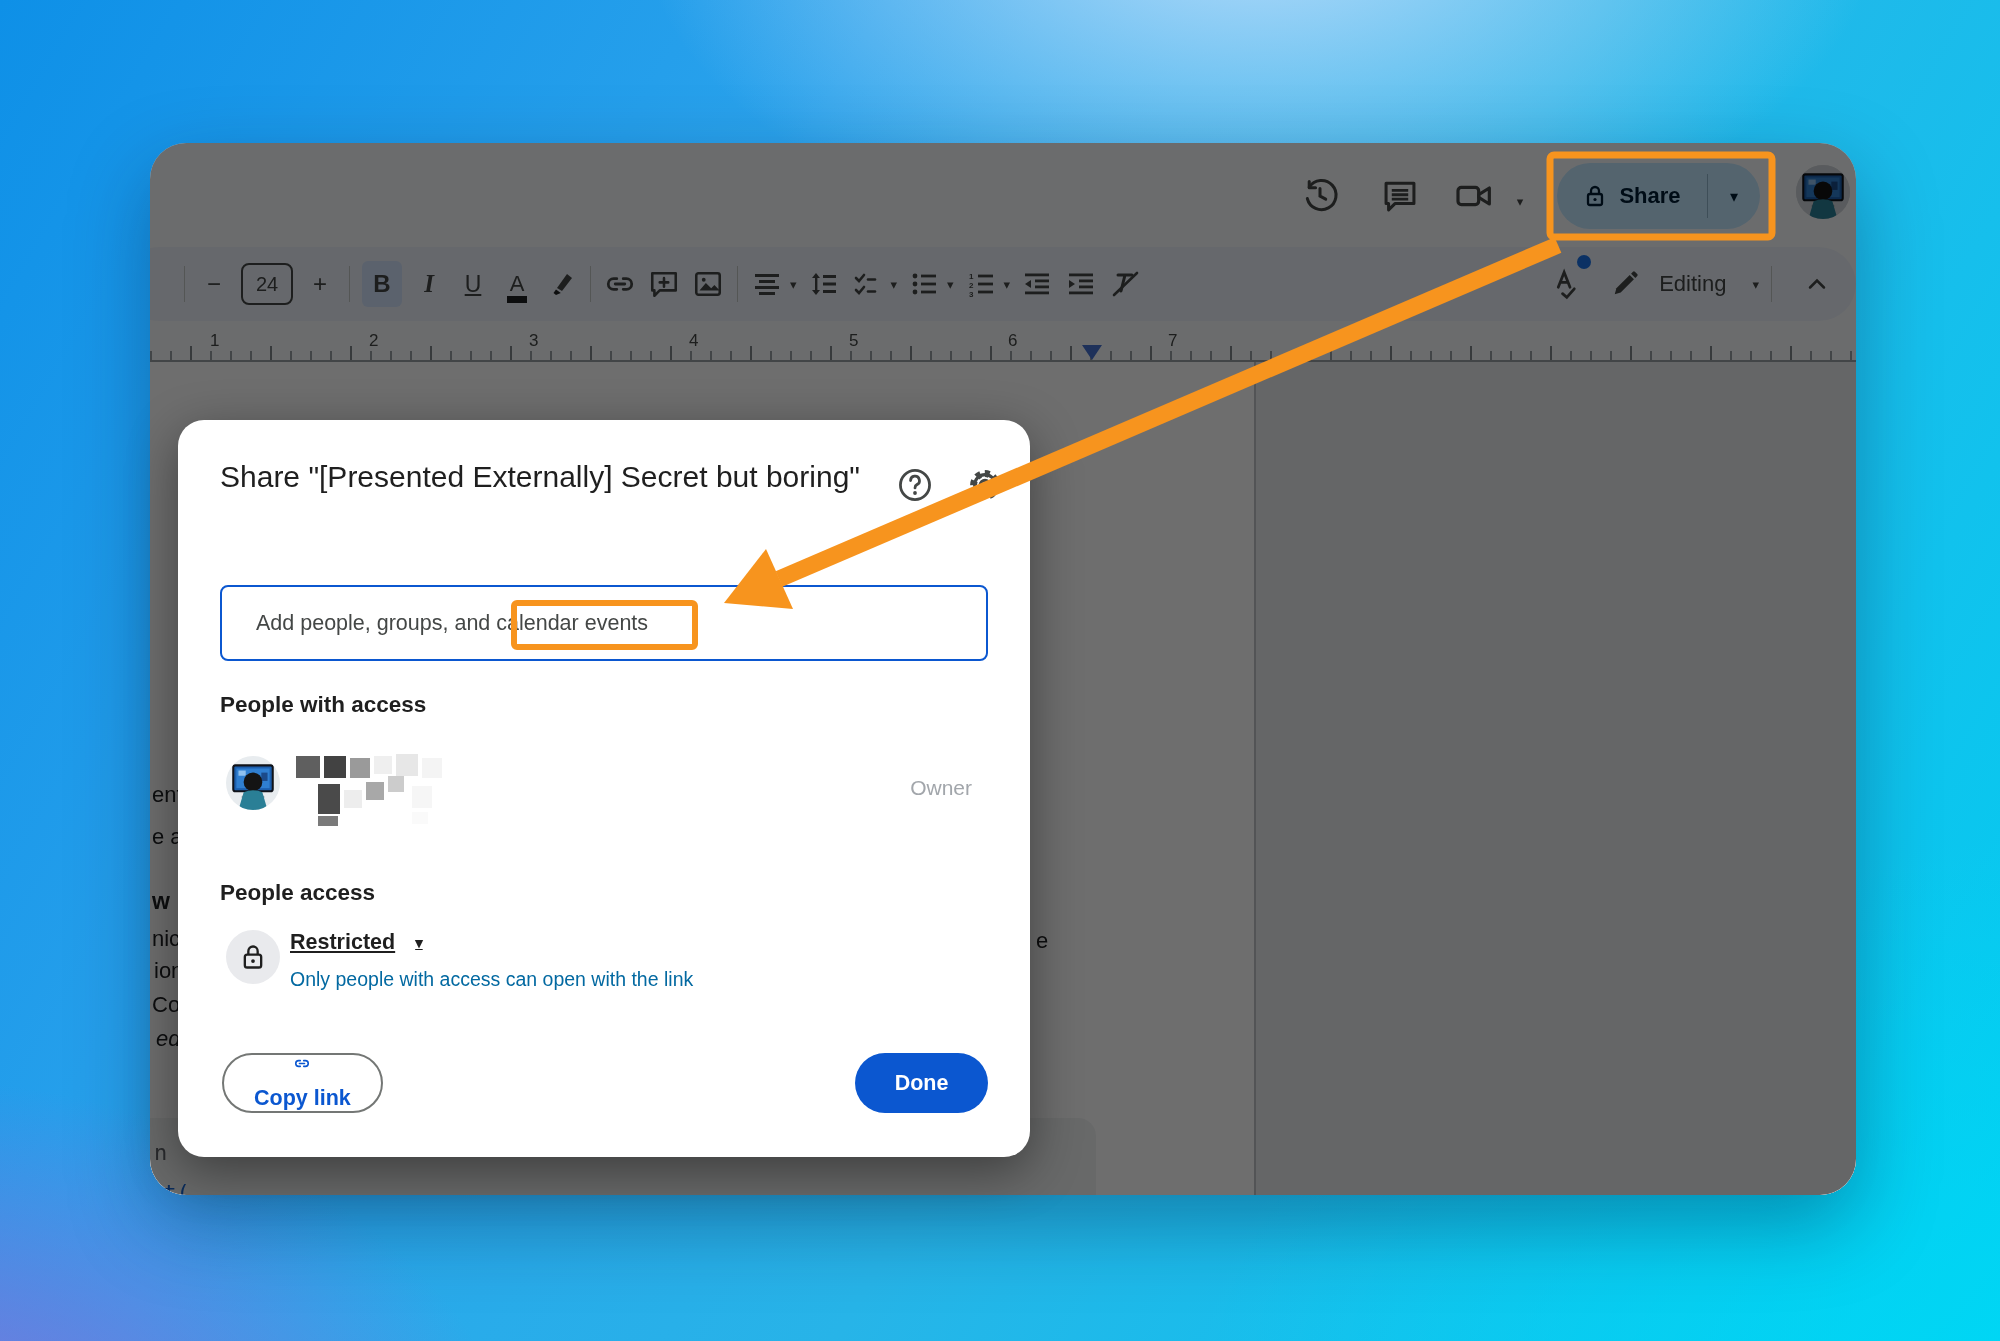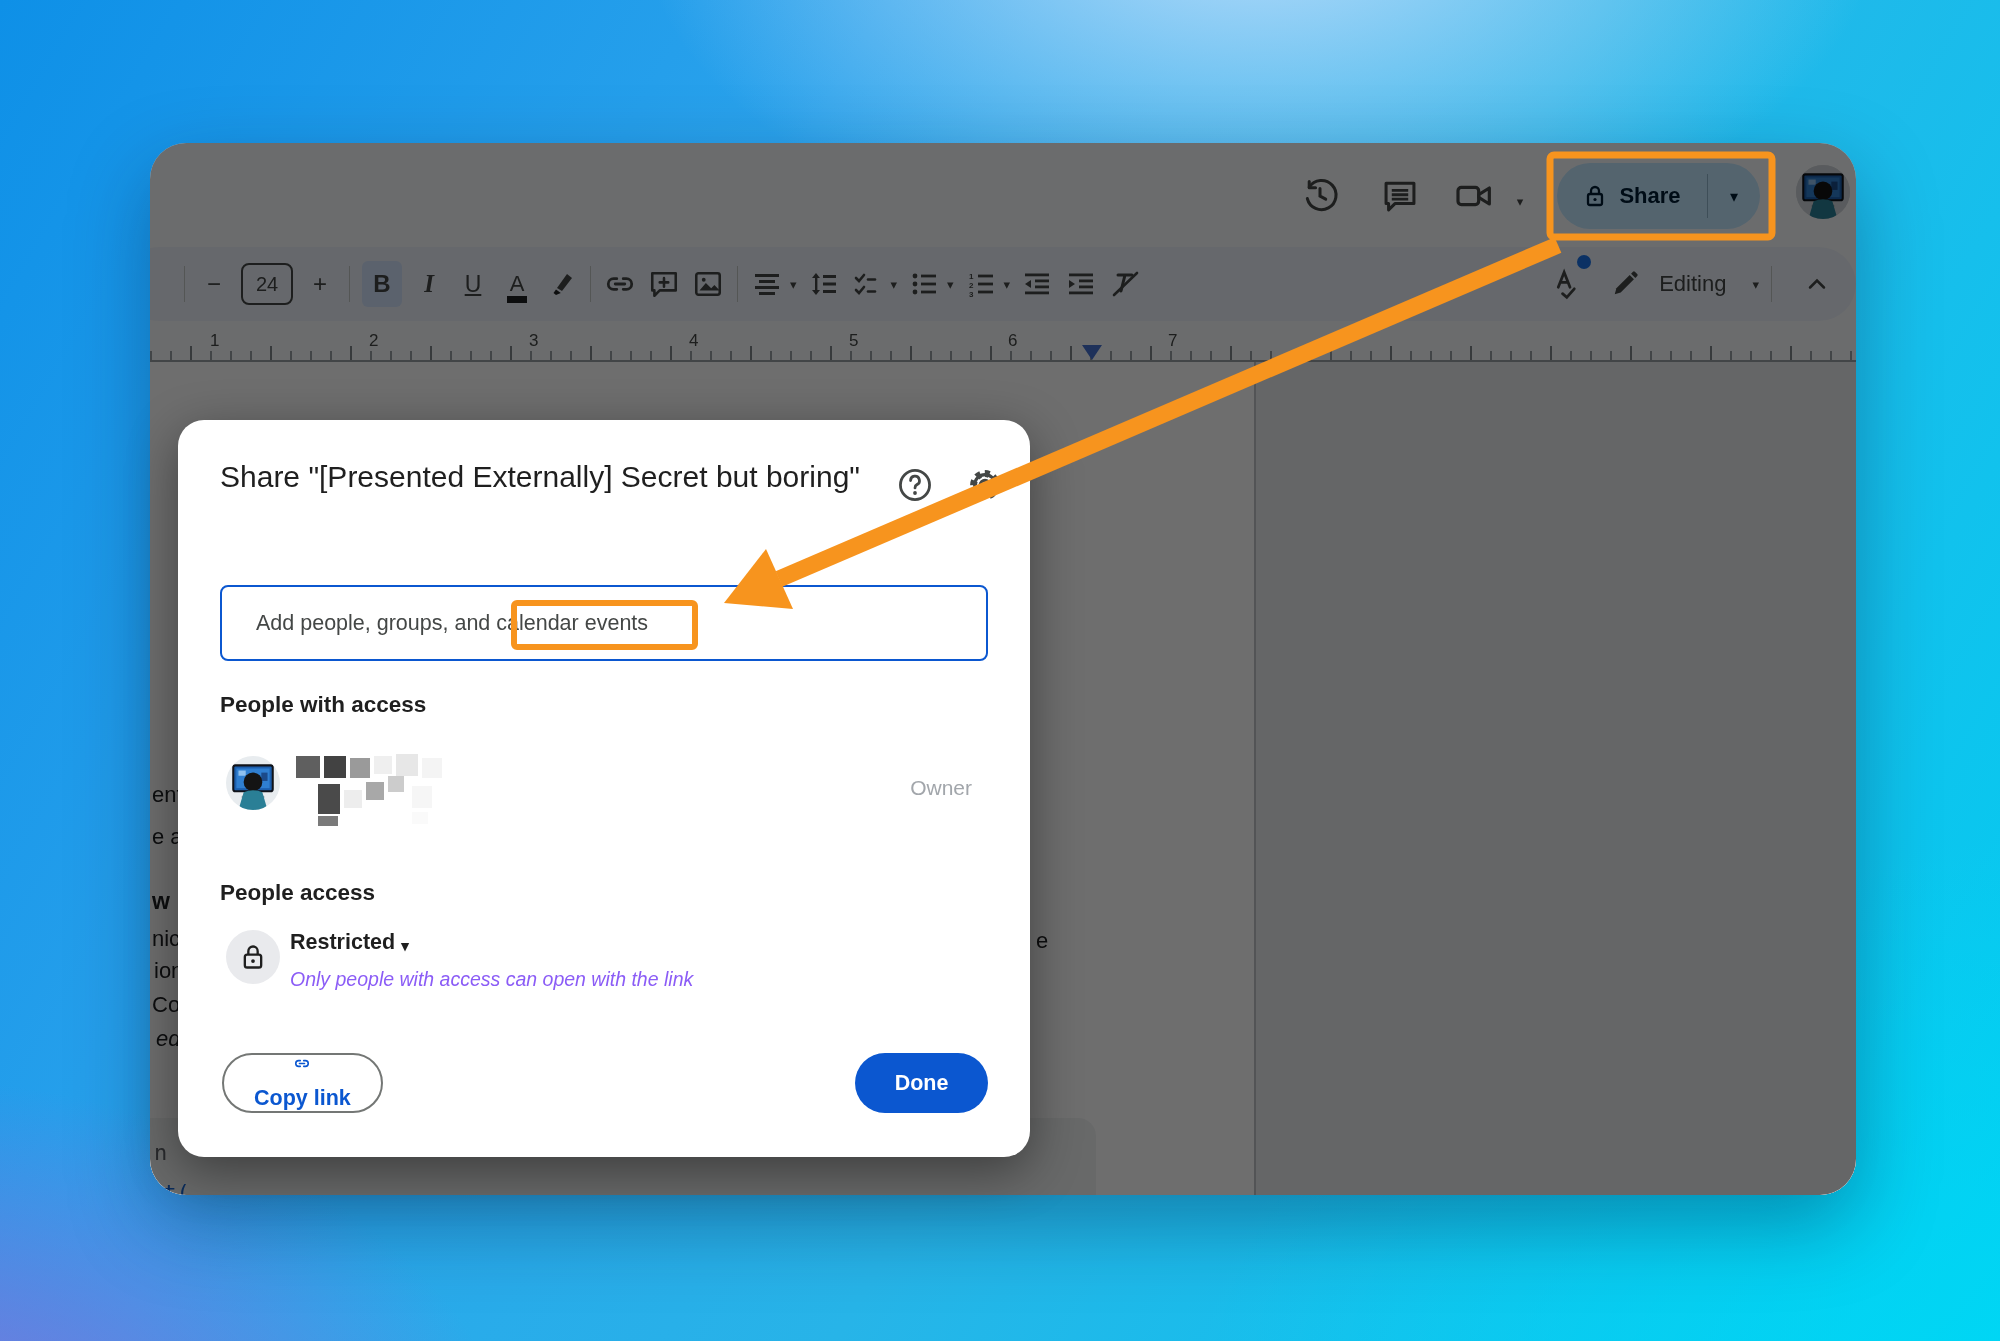--- a/index.html
+++ b/index.html
@@ -83,22 +83,22 @@
   .dlg-gear{position:absolute;left:788px;top:46px;color:#444746;}
   .dlg-input{position:absolute;left:42px;top:165px;width:768px;height:76px;border:2.5px solid #0b57d0;border-radius:8px;background:#fff;}
   .dlg-input input{width:100%;height:100%;border:none;outline:none;background:transparent;padding:0 30px 0 34px;
     font-family:"Liberation Sans",sans-serif;font-size:21.5px;color:#1f1f1f;}
   .dlg-input input::placeholder{color:#444746;opacity:1;}
   .sec-h{position:absolute;left:42px;font-size:22.5px;font-weight:700;color:#1f1f1f;}
   .owner{position:absolute;right:58px;top:356px;font-size:21px;color:#a2a6ab;}
   .mosaic{position:absolute;left:118px;top:334px;width:160px;height:72px;}
   .mosaic span{position:absolute;display:block;}
   .ga-circle{position:absolute;left:48px;top:510px;width:54px;height:54px;border-radius:50%;background:#e9eaed;display:flex;align-items:center;justify-content:center;color:#1f1f1f;}
-  .ga-level{position:absolute;left:112px;top:510px;display:flex;align-items:flex-end;gap:0;font-size:21.5px;font-weight:700;color:#1f1f1f;}
-  .ga-desc{position:absolute;left:112px;top:548px;font-size:19.5px;color:#8b5cf6;font-style:italic;}
+  .ga-level{position:absolute;left:112px;top:510px;display:flex;align-items:center;gap:14px;font-size:21.5px;font-weight:700;color:#1f1f1f;text-decoration:underline;}
+  .ga-desc{position:absolute;left:112px;top:548px;font-size:19.5px;color:#0369a1;}
   .btn-copy{position:absolute;left:44px;top:633px;height:60px;padding:0 30px;border:2px solid #747775;border-radius:30px;
     background:#fff;display:flex;align-items:center;gap:14px;color:#0b57d0;font-size:21.5px;font-weight:700;cursor:pointer;}
   .btn-done{position:absolute;left:677px;top:633px;width:133px;height:60px;border:none;border-radius:30px;background:#0b57d0;
     color:#fff;font-size:21.5px;font-weight:700;font-family:"Liberation Sans",sans-serif;cursor:pointer;}
 
   
   .annot{position:absolute;inset:0;z-index:30;pointer-events:none;}
 
   .ic{display:block;}
 </style>

